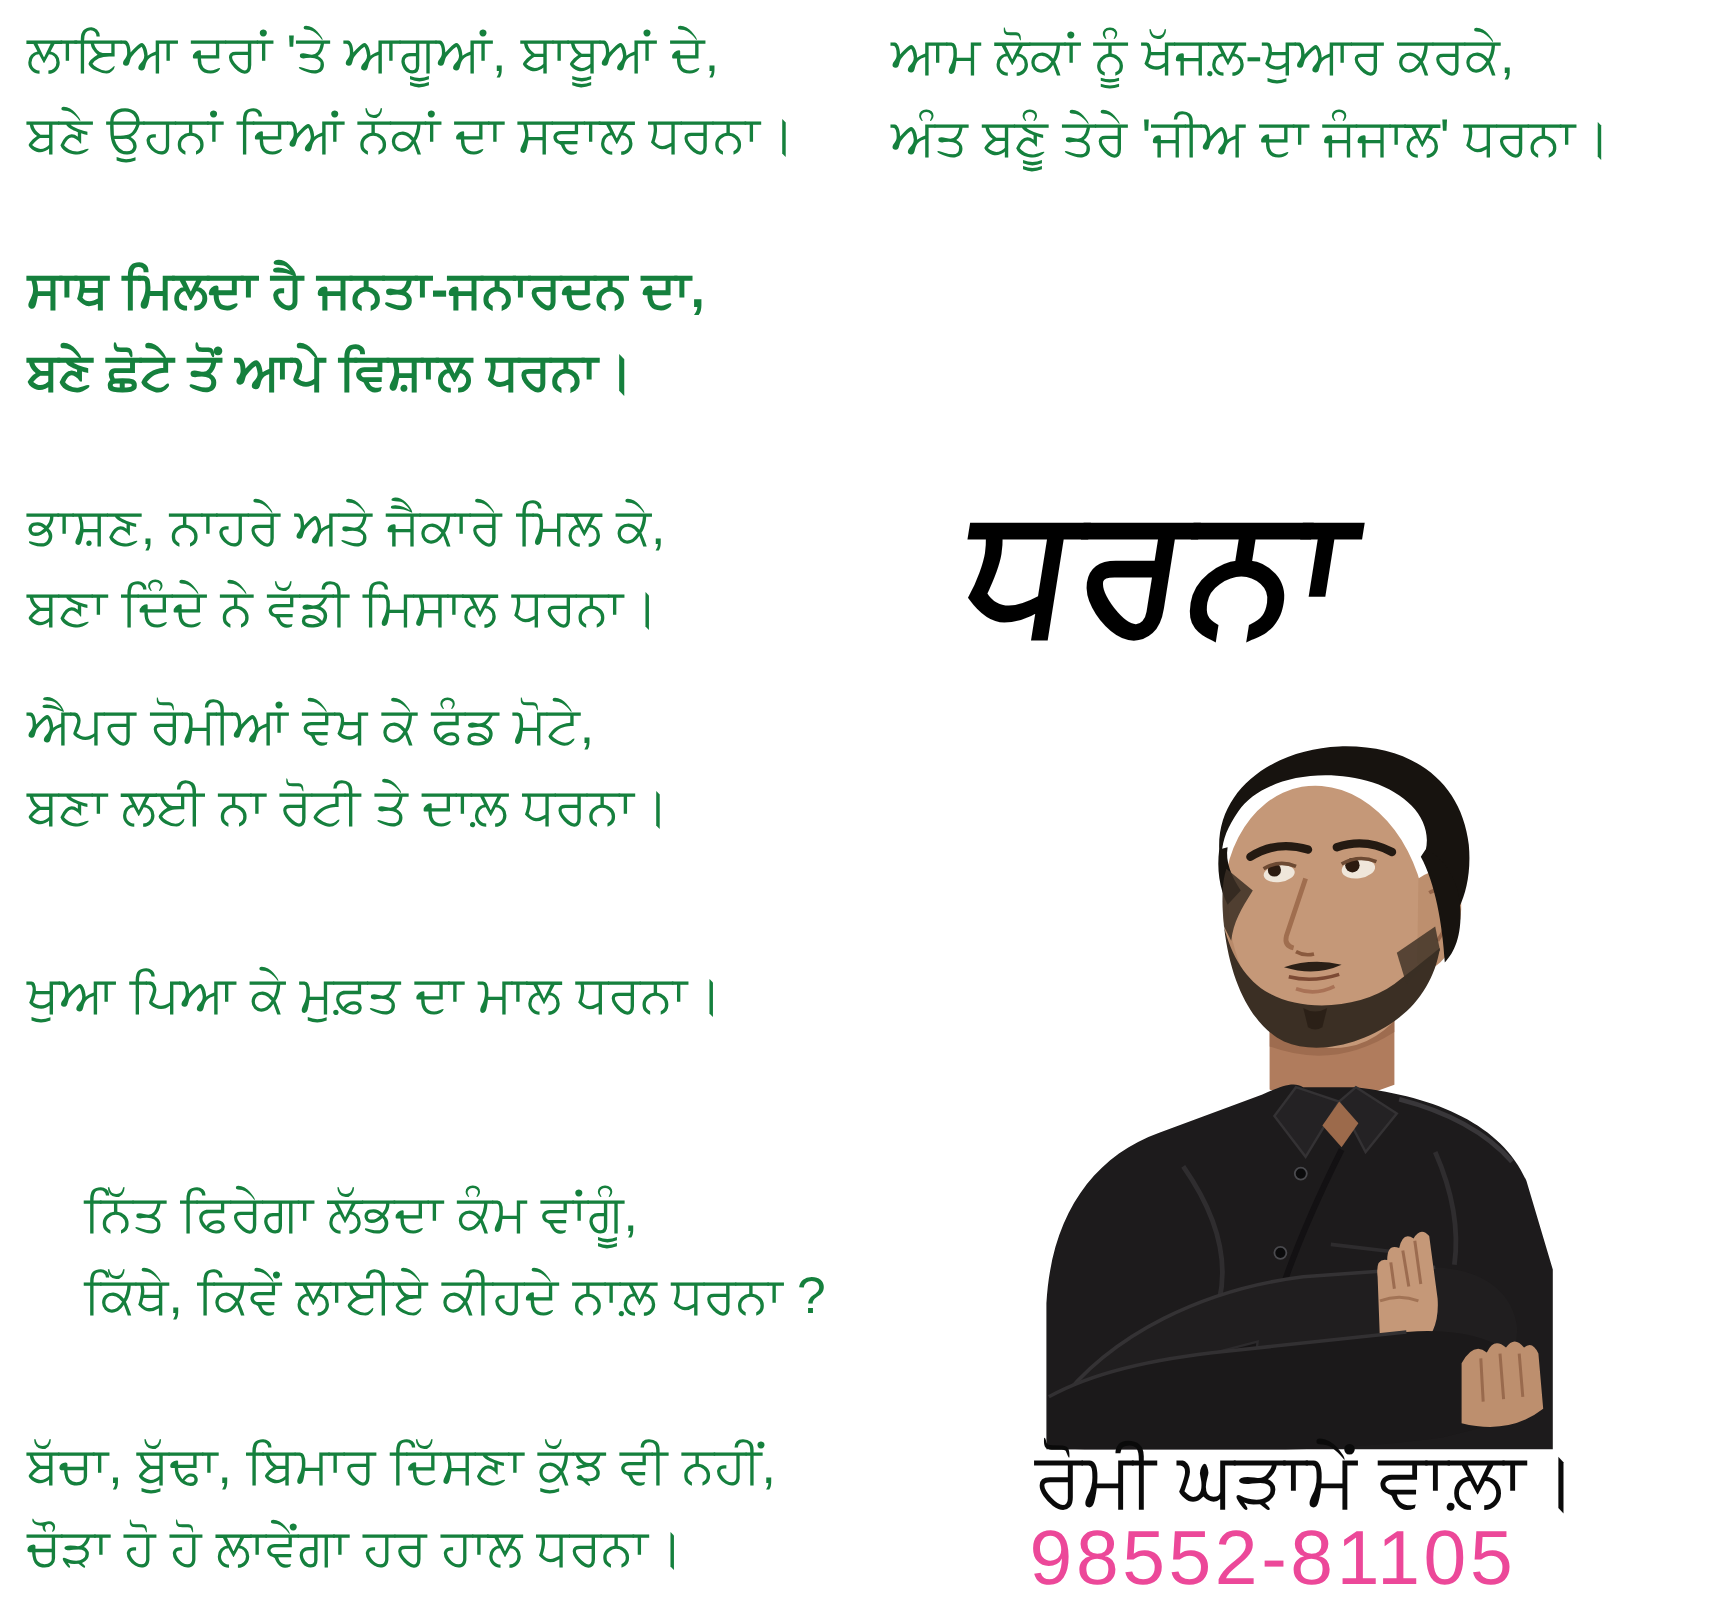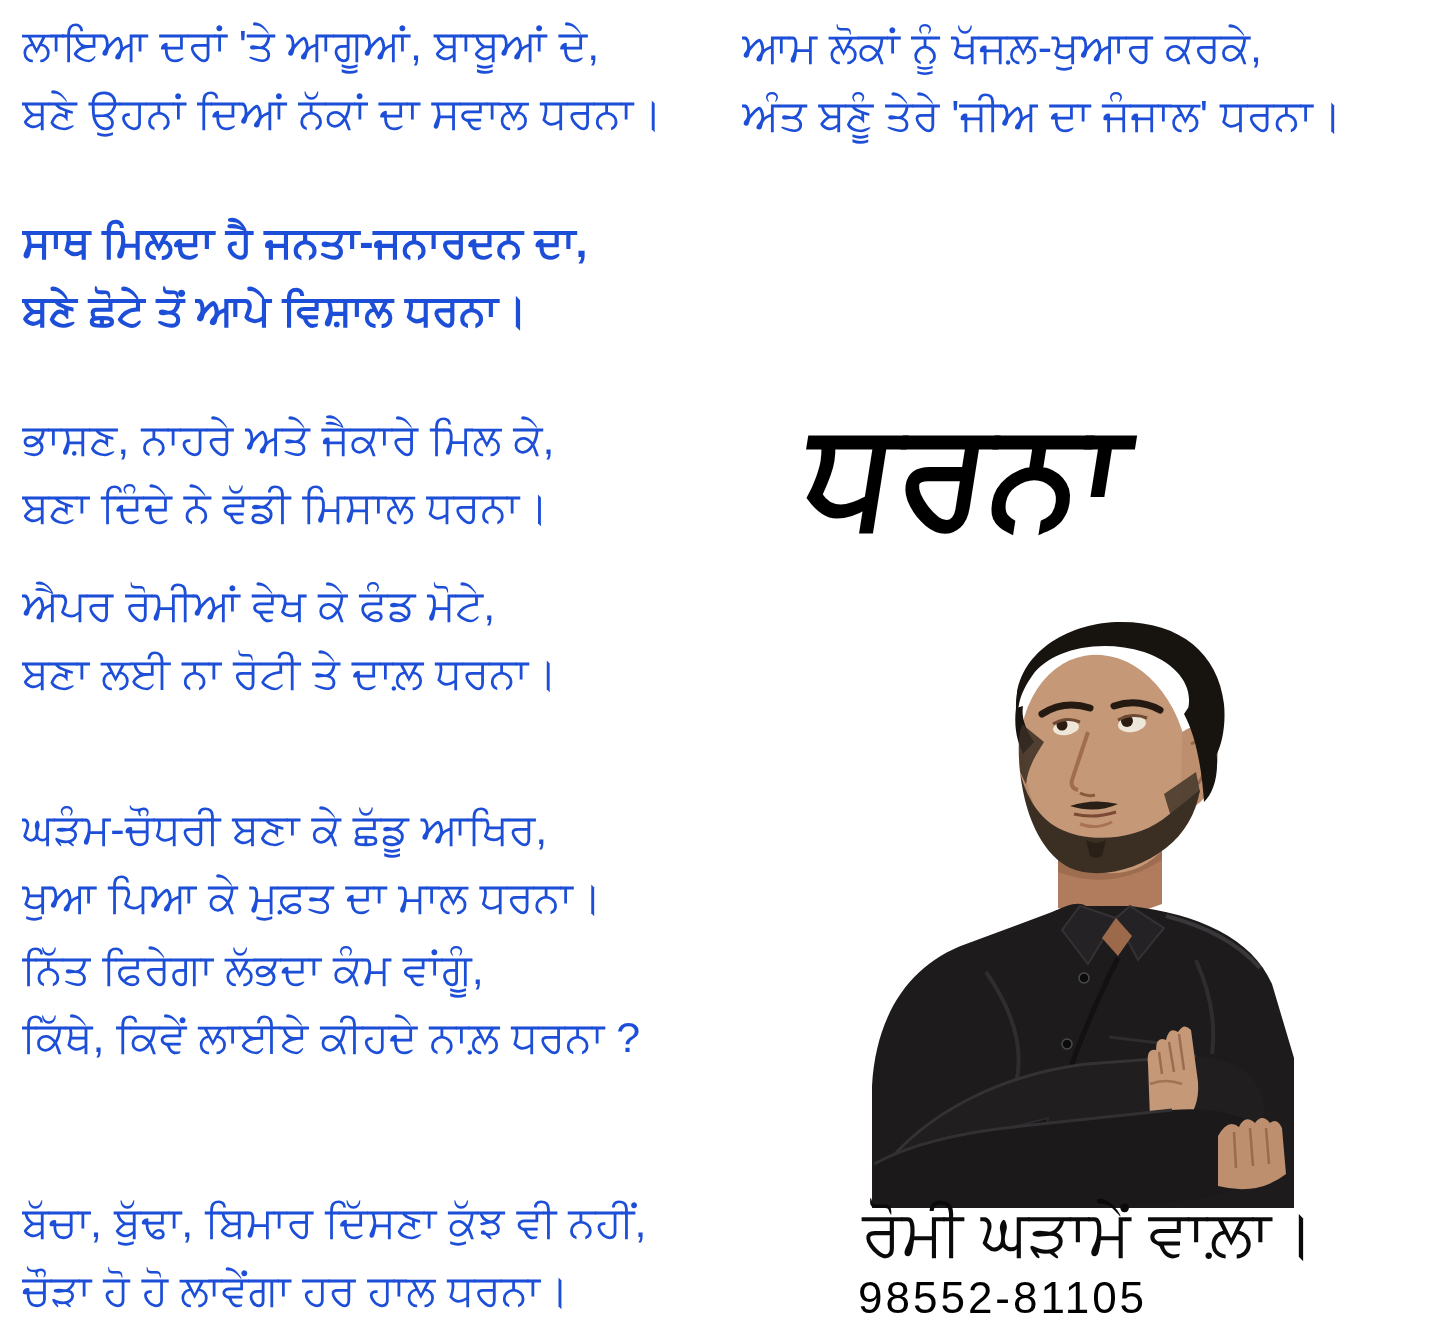--- a/index.html
+++ b/index.html
@@ -12,21 +12,21 @@
     color: #000000;
   }
   .col { position: absolute; top: 0; }
   .col-left  { left: 22px;  width: 712px; height: 1340px; overflow: hidden; }
   .col-right { left: 742px; width: 698px; height: 1304px; overflow: hidden; }
   .stanza { position: absolute; left: 0; }
   .poem-line {
     font-size: 43px;
     line-height: 68px;
     white-space: nowrap;
-    color: #1d4ed8;
+    color: #15803d;
   }
   .big-title {
     position: absolute;
     left: 806px; top: 396px;
     font-size: 146px;
     line-height: 156px;
     font-weight: 900;
     transform: skewX(-9deg);
     letter-spacing: 2px;
     white-space: nowrap;
@@ -41,29 +41,29 @@
     position: absolute;
     left: 862px; top: 1202px;
     font-size: 64px;
     line-height: 62px;
     white-space: nowrap;
     color: #0a0a0a;
   }
   .phone-line {
     position: absolute;
     left: 858px; top: 1262px;
-    font-size: 44px;
+    font-size: 64px;
     line-height: 72px;
     letter-spacing: 3px;
     white-space: nowrap;
-    color: #000000;
+    color: #ec4899;
   }
   
   .ls-0 { top: 11px; }   .ls-1 { top: 208px; font-weight: bold; }  .ls-2 { top: 405px; }
-  .ls-3 { top: 571px; }  .ls-4 { top: 795px; }  .ls-5 { top: 935px; }
+  .ls-3 { top: 571px; }  .ls-4 { top: 795px; }  .ls-5 { top: 978px; margin-left: 48px; }
   .ls-6 { top: 1188px; }
   .rs-0 { top: 13px; }   .rs-1 { top: 215px; }
 </style>
 </head>
 <body>
 
 <div class="col col-left">
   <div class="stanza ls-0">
     <div class="poem-line">ਲਾਇਆ ਦਰਾਂ 'ਤੇ ਆਗੂਆਂ, ਬਾਬੂਆਂ ਦੇ,</div>
     <div class="poem-line">ਬਣੇ ਉਹਨਾਂ ਦਿਆਂ ਨੱਕਾਂ ਦਾ ਸਵਾਲ ਧਰਨਾ।</div>
@@ -74,21 +74,20 @@
   </div>
   <div class="stanza ls-2">
     <div class="poem-line">ਭਾਸ਼ਣ, ਨਾਹਰੇ ਅਤੇ ਜੈਕਾਰੇ ਮਿਲ ਕੇ,</div>
     <div class="poem-line">ਬਣਾ ਦਿੰਦੇ ਨੇ ਵੱਡੀ ਮਿਸਾਲ ਧਰਨਾ।</div>
   </div>
   <div class="stanza ls-3">
     <div class="poem-line">ਐਪਰ ਰੋਮੀਆਂ ਵੇਖ ਕੇ ਫੰਡ ਮੋਟੇ,</div>
     <div class="poem-line">ਬਣਾ ਲਈ ਨਾ ਰੋਟੀ ਤੇ ਦਾਲ਼ ਧਰਨਾ।</div>
   </div>
   <div class="stanza ls-4">
-    <div class="poem-line">ਘੜੰਮ-ਚੌਧਰੀ ਬਣਾ ਕੇ ਛੱਡੂ ਆਖਿਰ,</div>
     <div class="poem-line">ਖੁਆ ਪਿਆ ਕੇ ਮੁਫ਼ਤ ਦਾ ਮਾਲ ਧਰਨਾ।</div>
   </div>
   <div class="stanza ls-5">
     <div class="poem-line">ਨਿੱਤ ਫਿਰੇਗਾ ਲੱਭਦਾ ਕੰਮ ਵਾਂਗੂੰ,</div>
     <div class="poem-line">ਕਿੱਥੇ, ਕਿਵੇਂ ਲਾਈਏ ਕੀਹਦੇ ਨਾਲ਼ ਧਰਨਾ ?</div>
   </div>
   <div class="stanza ls-6">
     <div class="poem-line">ਬੱਚਾ, ਬੁੱਢਾ, ਬਿਮਾਰ ਦਿੱਸਣਾ ਕੁੱਝ ਵੀ ਨਹੀਂ,</div>
     <div class="poem-line">ਚੌੜਾ ਹੋ ਹੋ ਲਾਵੇਂਗਾ ਹਰ ਹਾਲ ਧਰਨਾ।</div>
   </div>

